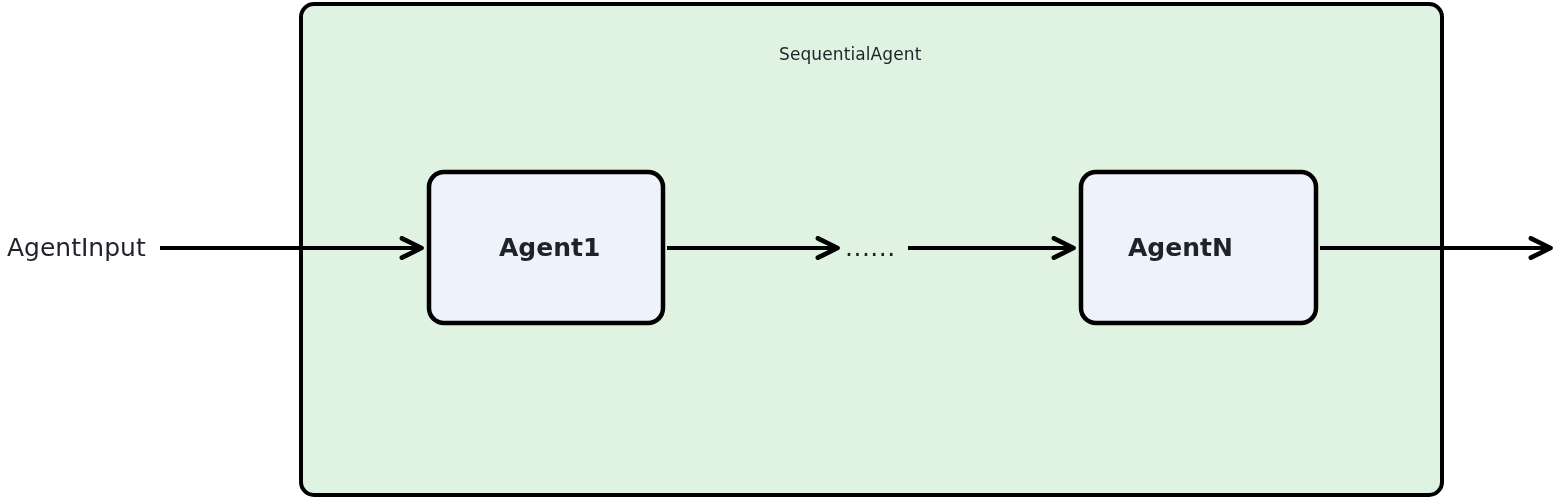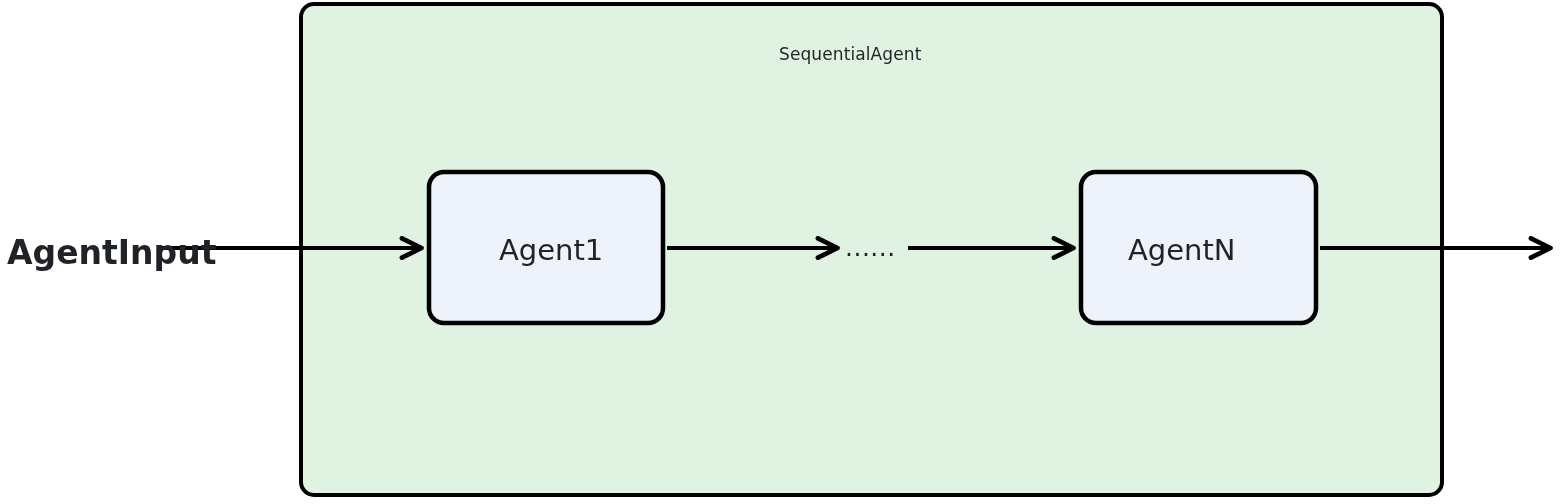--- a/index.html
+++ b/index.html
@@ -37,28 +37,28 @@
     font-weight: 400;
   }
   #group-title {
     font-size: 17px;
     left: 760px;
     top: 44px;
     letter-spacing: 0.1px;
     margin-left: 19px;
   }
   #input-label {
-    font-size: 33px;
+    font-size: 25px;
     left: 7px;
     top: 233px;
-    font-weight: bold;
   }
   .node-label {
-    font-size: 29px;
+    font-size: 25px;
     top: 233px;
+    font-weight: bold;
   }
   #agent1-label { left: 499px; }
   #agentN-label { left: 1128px; }
   #ellipsis-label {
     font-size: 25px;
     left: 845px;
     top: 233px;
     letter-spacing: 0.5px;
   }
 </style>

